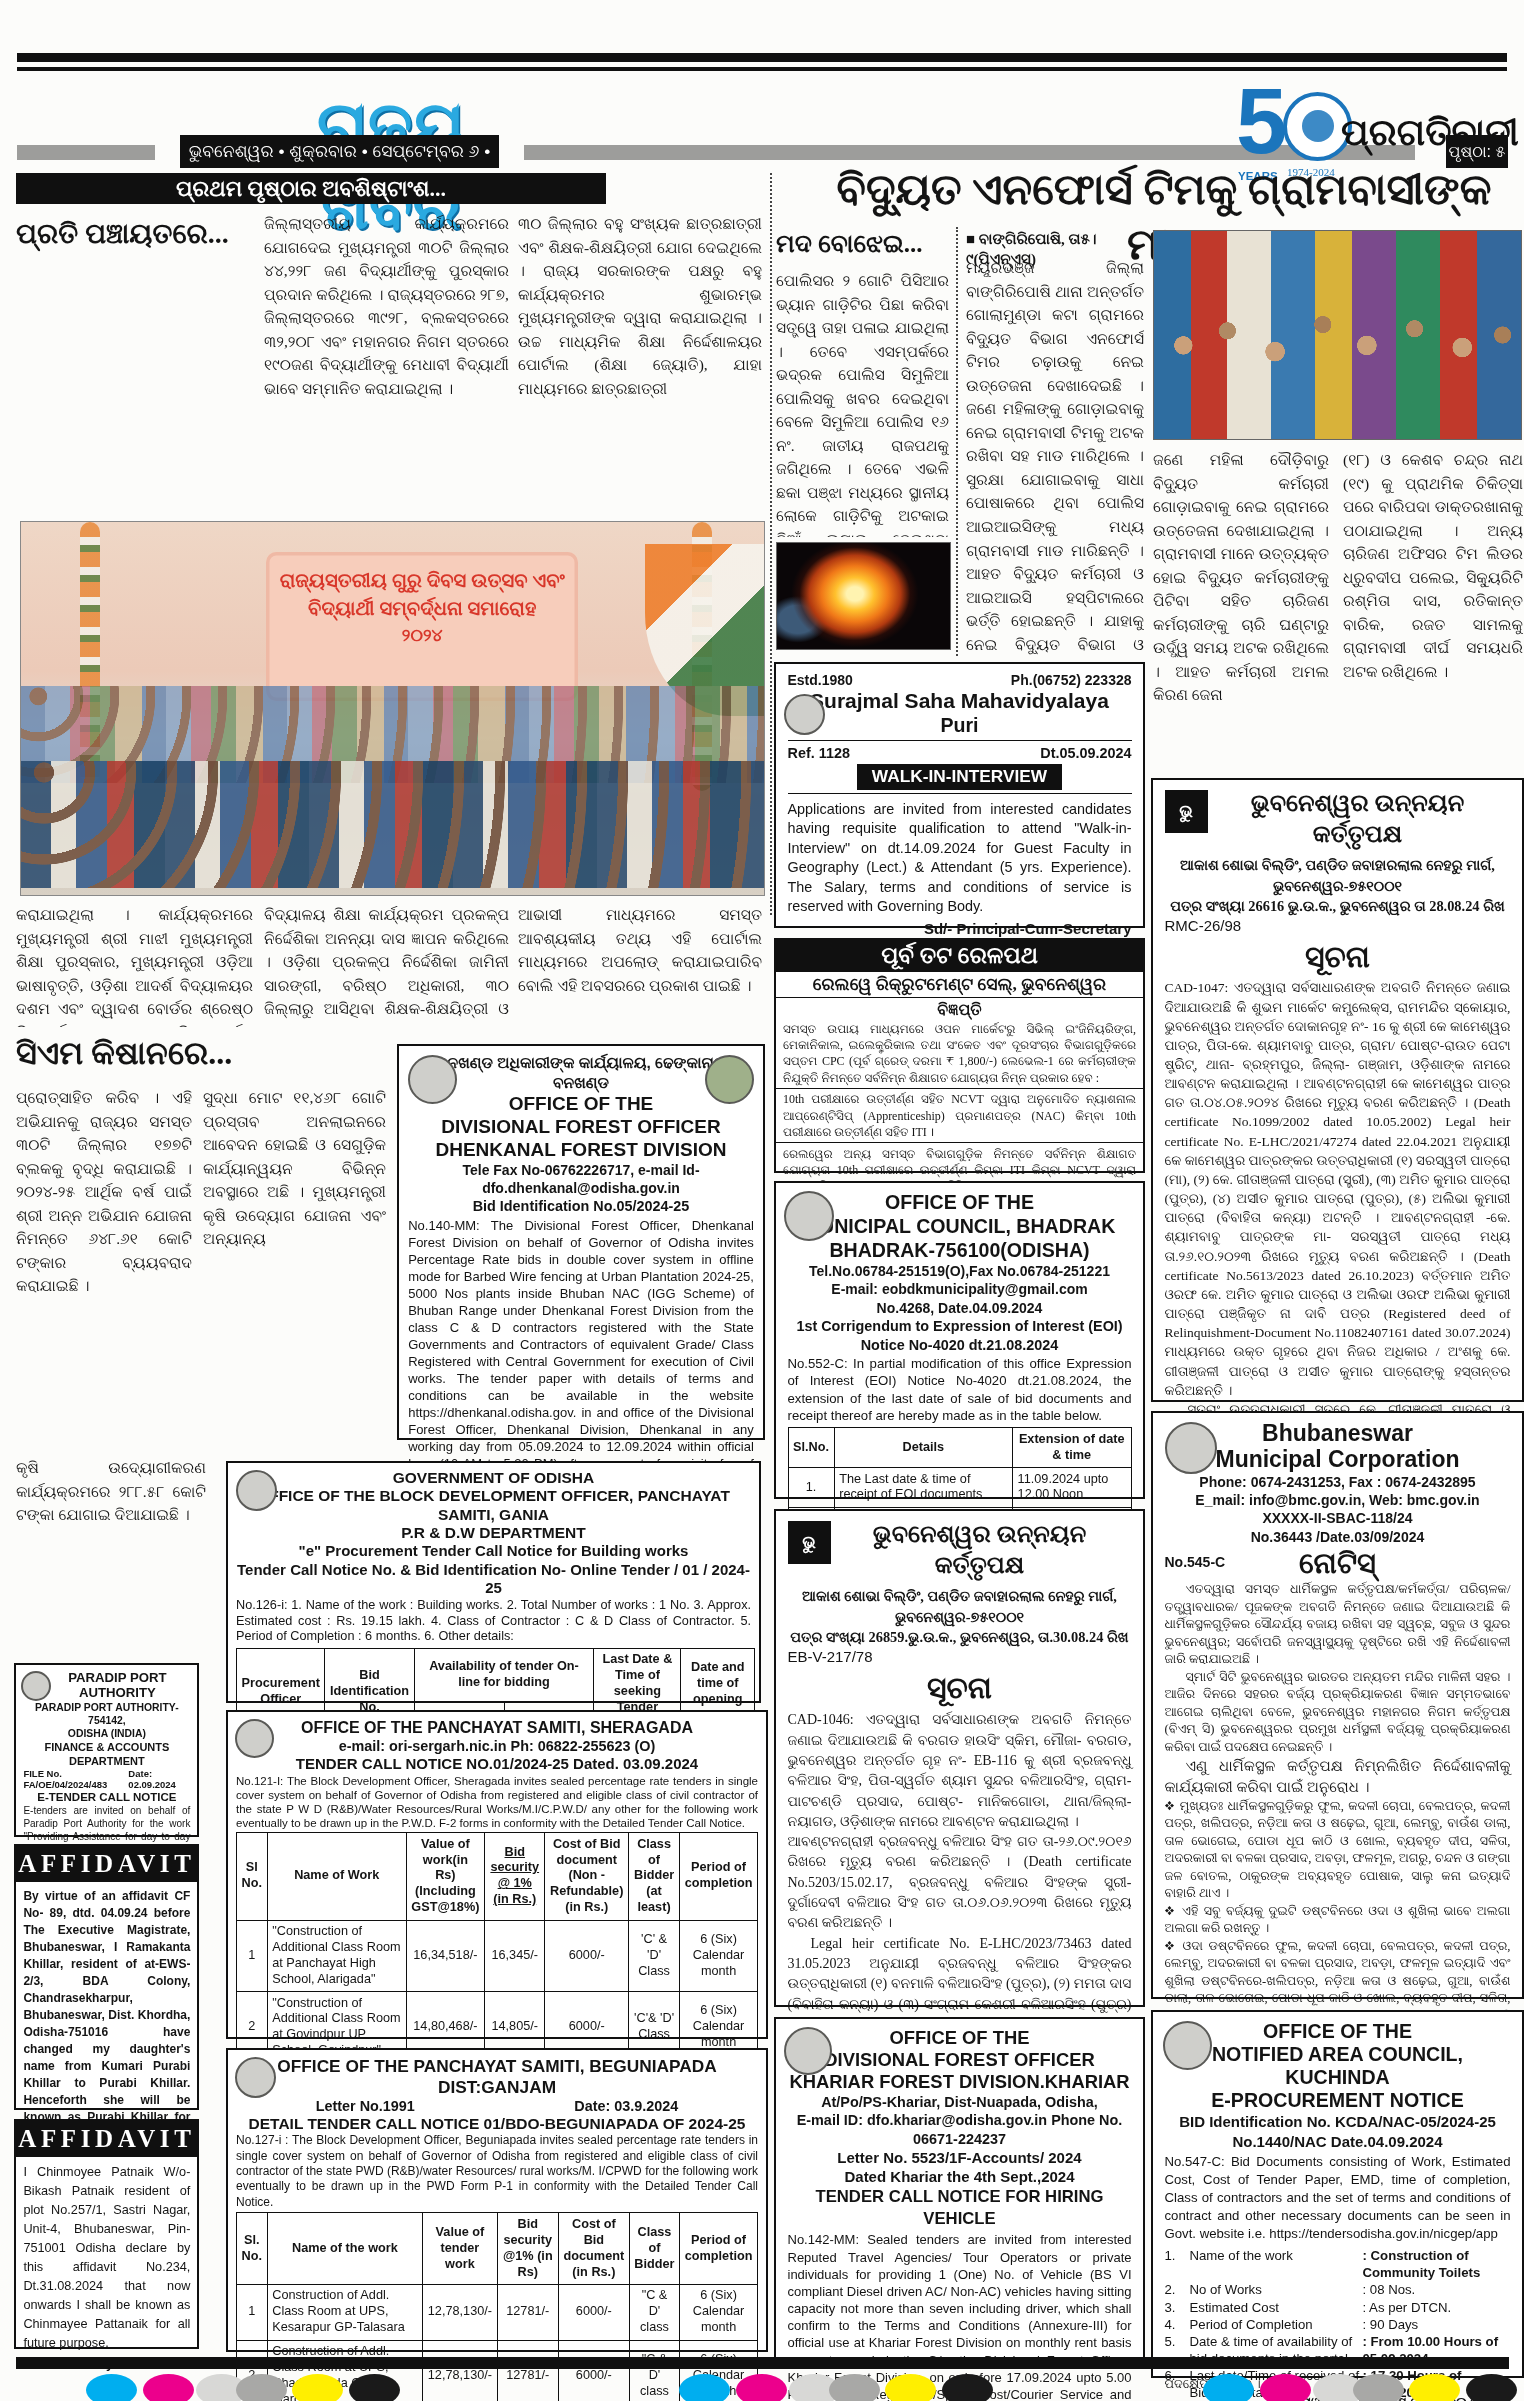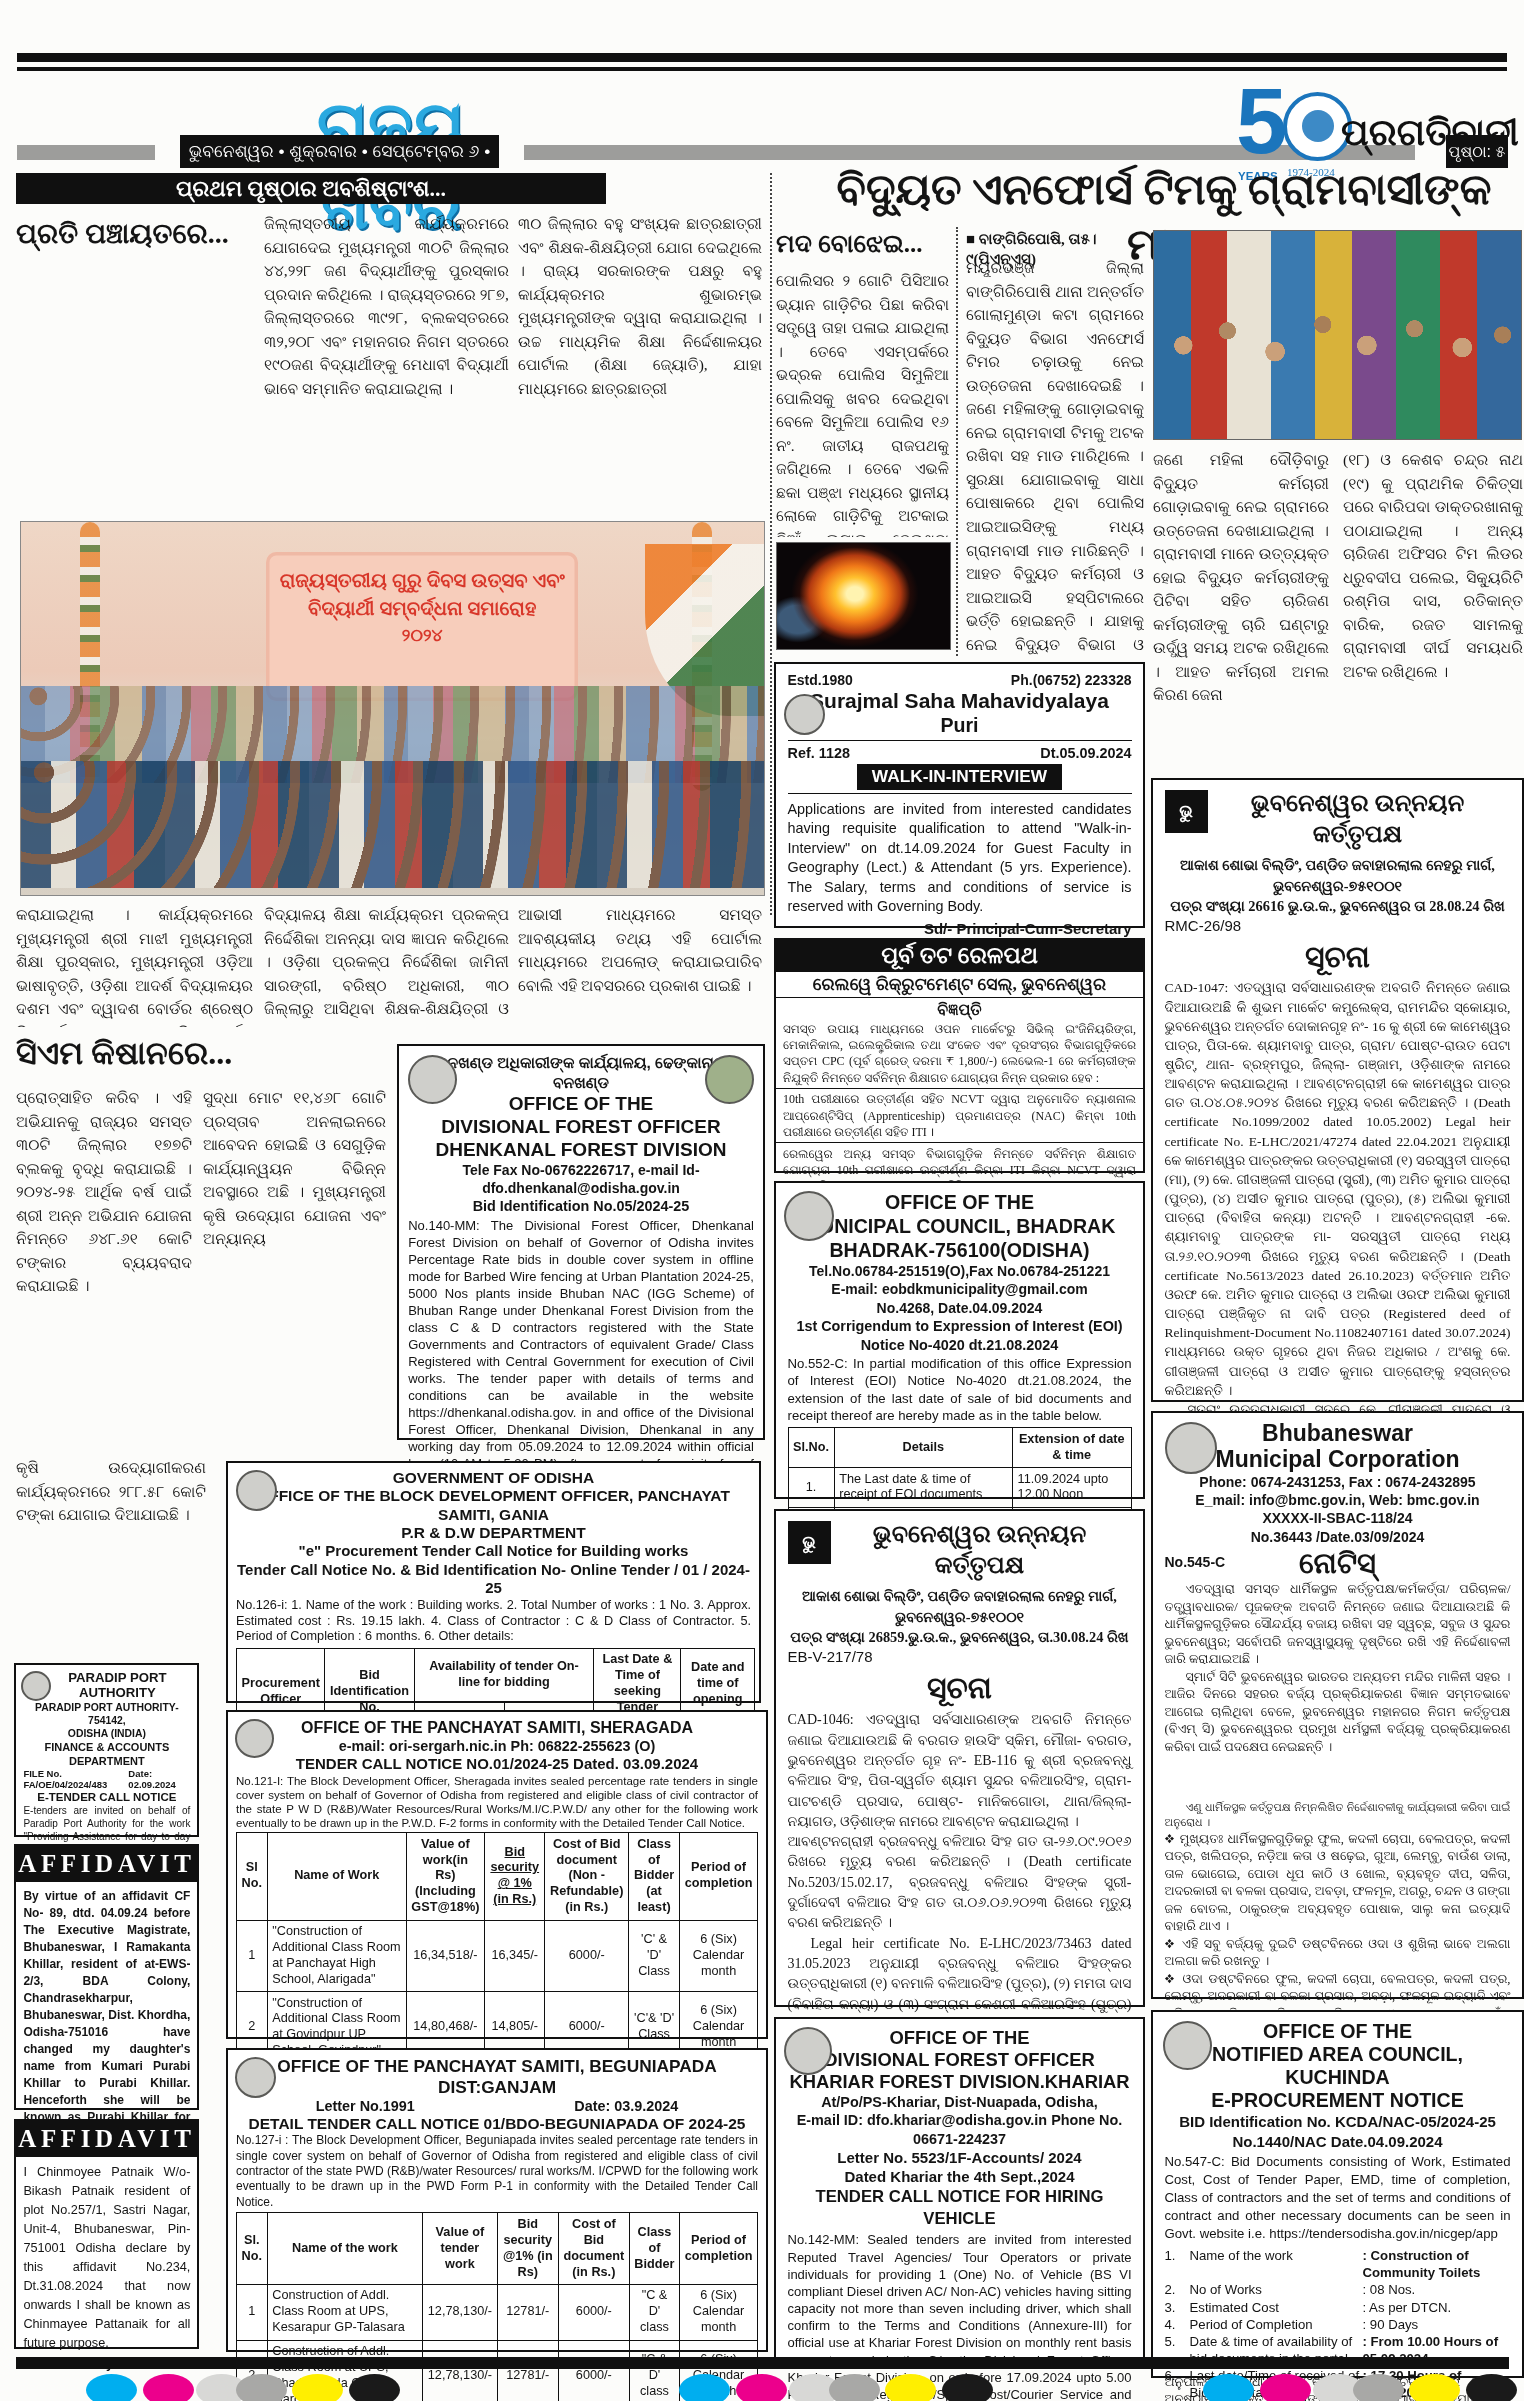--- a/index.html
+++ b/index.html
@@ -124,21 +124,21 @@
     <div class="b tc sans" style="font-size:14px;line-height:18.4px;">Phone: 0674-2431253, Fax : 0674-2432895</div>
     <div class="b tc sans" style="font-size:14px;line-height:18.4px;">E_mail: info@bmc.gov.in, Web: bmc.gov.in</div>
     <div class="b tc sans" style="font-size:14px;line-height:18.4px;">XXXXX-II-SBAC-118/24</div>
     <div class="b tc sans" style="font-size:14px;line-height:18.4px;">No.36443 /Date.03/09/2024</div>
     <div style="position:relative;">
       <div class="b sans" style="position:absolute;left:0;top:8px;font-size:14px;">No.545-C</div>
       <div class="b tc" style="font-size:29px;line-height:35px;">ନୋଟିସ୍</div>
     </div>
     <div class="tj" style="font-size:12.7px;line-height:1.38;text-indent:21px;">ଏତଦ୍ୱାରା ସମସ୍ତ ଧାର୍ମିକସ୍ଥଳ କର୍ତ୍ତୃପକ୍ଷ/କର୍ମକର୍ତ୍ତା/ ପରିଚାଳକ/ ତତ୍ତ୍ୱାବଧାରକ/ ପୂଜକଙ୍କ ଅବଗତି ନିମନ୍ତେ ଜଣାଇ ଦିଆଯାଉଅଛି କି ଧାର୍ମିକସ୍ଥଳଗୁଡ଼ିକର ସୌନ୍ଦର୍ଯ୍ୟ ବଜାୟ ରଖିବା ସହ ସ୍ୱଚ୍ଛ, ସବୁଜ ଓ ସୁନ୍ଦର ଭୁବନେଶ୍ୱର; ସର୍ବୋପରି ଜନସ୍ୱାସ୍ଥ୍ୟକୁ ଦୃଷ୍ଟିରେ ରଖି ଏହି ନିର୍ଦ୍ଦେଶାବଳୀ ଜାରି କରାଯାଇଅଛି ।</div>
     <div class="tj" style="font-size:12.7px;line-height:1.38;text-indent:21px;">ସ୍ମାର୍ଟ ସିଟି ଭୁବନେଶ୍ୱର ଭାରତର ଅନ୍ୟତମ ମନ୍ଦିର ମାଳିନୀ ସହର । ଆଜିର ଦିନରେ ସହରର ବର୍ଜ୍ୟ ପ୍ରକ୍ରିୟାକରଣ ବିଜ୍ଞାନ ସମ୍ମତଭାବେ ଆଗେଇ ଚାଲିଥିବା ବେଳେ, ଭୁବନେଶ୍ୱର ମହାନଗର ନିଗମ କର୍ତ୍ତୃପକ୍ଷ (ବିଏମ୍ ସି) ଭୁବନେଶ୍ୱରର ପ୍ରମୁଖ ଧର୍ମସ୍ଥଳୀ ବର୍ଜ୍ୟକୁ ପ୍ରକ୍ରିୟାକରଣ କରିବା ପାଇଁ ପଦକ୍ଷେପ ନେଇଛନ୍ତି ।</div>
-    <div class="tj" style="font-size:11px;line-height:1.38;text-indent:21px;margin-top:44px;">ଏଣୁ ଧାର୍ମିକସ୍ଥଳ କର୍ତ୍ତୃପକ୍ଷ ନିମ୍ନଲିଖିତ ନିର୍ଦ୍ଦେଶାବଳୀକୁ କାର୍ଯ୍ୟକାରୀ କରିବା ପାଇଁ ଅନୁରୋଧ ।</div>
+    <div class="tj" style="font-size:15px;line-height:1.38;text-indent:21px;">ଏଣୁ ଧାର୍ମିକସ୍ଥଳ କର୍ତ୍ତୃପକ୍ଷ ନିମ୍ନଲିଖିତ ନିର୍ଦ୍ଦେଶାବଳୀକୁ କାର୍ଯ୍ୟକାରୀ କରିବା ପାଇଁ ଅନୁରୋଧ ।</div>
     <div class="tj" style="font-size:12.7px;line-height:1.38;">❖ <span>ମୁଖ୍ୟତଃ ଧାର୍ମିକସ୍ଥଳଗୁଡ଼ିକରୁ ଫୁଲ, କଦଳୀ ଚୋପା, ବେଲପତ୍ର, କଦଳୀ ପତ୍ର, ଖଲିପତ୍ର, ନଡ଼ିଆ କତା ଓ ଷଢ଼େଇ, ଗୁଆ, ଲେମ୍ବୁ, ବାଉଁଶ ଡାଲା, ତାଳ ଭୋଗେଇ, ପୋଡା ଧୂପ କାଠି ଓ ଖୋଲ, ବ୍ୟବହୃତ ଦୀପ, ସଳିତା, ଅଦରକାରୀ ବା ବଳକା ପ୍ରସାଦ, ଅବଡ଼ା, ଫଳମୂଳ, ଅଗରୁ, ଚନ୍ଦନ ଓ ଗଙ୍ଗା ଜଳ ବୋତଲ, ଠାକୁରଙ୍କ ଅବ୍ୟବହୃତ ପୋଷାକ, ସାଲୁ କନା ଇତ୍ୟାଦି ବାହାରି ଥାଏ ।</span></div>
     <div class="tj" style="font-size:12.7px;line-height:1.38;">❖ <span>ଏହି ସବୁ ବର୍ଜ୍ୟକୁ ଦୁଇଟି ଡଷ୍ଟବିନରେ ଓଦା ଓ ଶୁଖିଲା ଭାବେ ଅଲଗା ଅଲଗା କରି ରଖନ୍ତୁ ।</span></div>
     <div class="tj" style="font-size:12.7px;line-height:1.38;">❖ <span>ଓଦା ଡଷ୍ଟବିନରେ ଫୁଲ, କଦଳୀ ଚୋପା, ବେଲପତ୍ର, କଦଳୀ ପତ୍ର, ଲେମ୍ବୁ, ଅଦରକାରୀ ବା ବଳକା ପ୍ରସାଦ, ଅବଡ଼ା, ଫଳମୂଳ ଇତ୍ୟାଦି ଏବଂ ଶୁଖିଲା ଡଷ୍ଟବିନରେ-ଖଲିପତ୍ର, ନଡ଼ିଆ କତା ଓ ଷଢ଼େଇ, ଗୁଆ, ବାଉଁଶ ଡାଲା, ତାଳ ଭୋଗେଇ, ପୋଡା ଧୂପ କାଠି ଓ ଖୋଲ, ବ୍ୟବହୃତ ଦୀପ, ସଳିତା, ପୂଜା ଦ୍ରବ୍ୟ ବୋତଲ, ଠାକୁରଙ୍କ ଅବ୍ୟବହୃତ ପୋଷାକ, ସାଲୁ କନା ଆଦି ରଖିବା ଦରକାର ।</span></div>
     <div class="tj" style="font-size:12.7px;line-height:1.38;">❖ <span>ଭୁବନେଶ୍ୱର ମହାନଗର ନିଗମ ପକ୍ଷରୁ ପ୍ରତି ଜୋନରେ ମନ୍ଦିର ଆବର୍ଜନା ପରିବହନ କରିବାକୁ ସ୍ୱତନ୍ତ୍ର ଗାଡ଼ି ରହିଛି । ଏହି ଗାଡ଼ି ନିୟମିତ ମନ୍ଦିର ଆବର୍ଜନା ସଂଗ୍ରହ କରି ନିର୍ଦ୍ଧାରିତ ସ୍ଥାନରେ ପକାଇବା ପାଇଁ ବ୍ୟବସ୍ଥା କରାଯାଇଅଛି । ତେଣୁ ଆପଣ ଉପଯୁକ୍ତ ମାସିକ ଉପଭୋକ୍ତା ଦେୟ (User's fee) ପ୍ରଦାନ କରି ବିଏମ୍ ସିକୁ ହସ୍ତାନ୍ତର କରିବେ ।</span></div>
     <div class="tj" style="font-size:12.7px;line-height:1.38;">❖ <span>ଯେଉଁ ମନ୍ଦିରରେ ଦୈନିକ ରୋଷେଇ ଓ ଭୋଗ କରିବାର ବ୍ୟବସ୍ଥା ରହିଛି, ସେମାନେ ମାସିକ ଉପଭୋକ୍ତା ଦେୟ (User's fee) ପ୍ରଦାନ କରି ନିର୍ଦ୍ଧାରିତ ଗାଡ଼ିରେ ବର୍ଜ୍ୟବସ୍ତୁ ଦେବେ । ଯେଉଁ ମନ୍ଦିରରେ ବେଳେ ବେଳେ ଭୋଜି ଆୟୋଜନ କରନ୍ତି, ସେମାନେ ବିଏମସିର ଗାଡ଼ି ସଫା ଭୁବନେଶ୍ୱର ଆପ୍ ମାଧ୍ୟମରେ ବୁକିଂ କରି ଉପଯୁକ୍ତ ଉପଭୋକ୍ତା ଦେୟ (User's fee) ପ୍ରଦାନ ପୂର୍ବକ ବିଏମସିକୁ ହସ୍ତାନ୍ତର କରିବେ ।</span></div>
     <div class="tj" style="font-size:12.7px;line-height:1.38;">❖ <span>ଧର୍ମସ୍ଥଳୀଗୁଡ଼ିକରେ ସରକାରଙ୍କ ନିୟମ ଅନୁସାରେ ଏକକ ବ୍ୟବହାର ପ୍ଲାଷ୍ଟିକ ଦ୍ରବ୍ୟକୁ ନିଷିଦ୍ଧ କରାଯାଇଅଛି । ତେଣୁ ସର୍ବସାଧାରଣଙ୍କ ଦୃଷ୍ଟିଗୋଚର ହେଲାଭଳି ସ୍ଥାନରେ "ଏହି ଧର୍ମସ୍ଥଳୀରେ ଏକକ ବ୍ୟବହାର ପ୍ଲାଷ୍ଟିକ ସଂପୂର୍ଣ୍ଣ ମନା, ଆବଶ୍ୟକ ହେଲେ କପଡ଼ା ବ୍ୟାଗ, କିମ୍ବା ଜୈବ ବିଘଟନ ଯୋଗ୍ୟ ପାତ୍ରର ଉପଯୋଗ କରନ୍ତୁ", ଇତ୍ୟାଦି ବାର୍ତ୍ତା ଲେଖି ନୋଟିସ ମାରିବେ । ବି.ଦ୍ର: ଉପରୋକ୍ତ ନୋଟିସର ଅବଜ୍ଞା କରିବା/ଅନୁପାଳନରେ ବାଧା ସୃଷ୍ଟି କରିବା ଦୃଷ୍ଟିଗୋଚର ହେଲେ ସଂପୃକ୍ତ ଅନୁଷ୍ଠାନ/ ବ୍ୟକ୍ତି ବିଶେଷଙ୍କ ବିରୋଧରେ ଆଇନ ଅନୁଯାୟୀ ଦୃଢ ପଦକ୍ଷେପ ନିଆଯିବ ।</span></div>
     <div class="b" style="font-size:14px;text-align:right;margin-top:2.3px;">ସ୍ୱା/- (ଶ୍ରୀ ରାଜେଶ ପ୍ରଭାକର ପାଟିଲ)</div>
 
   </div>
 

